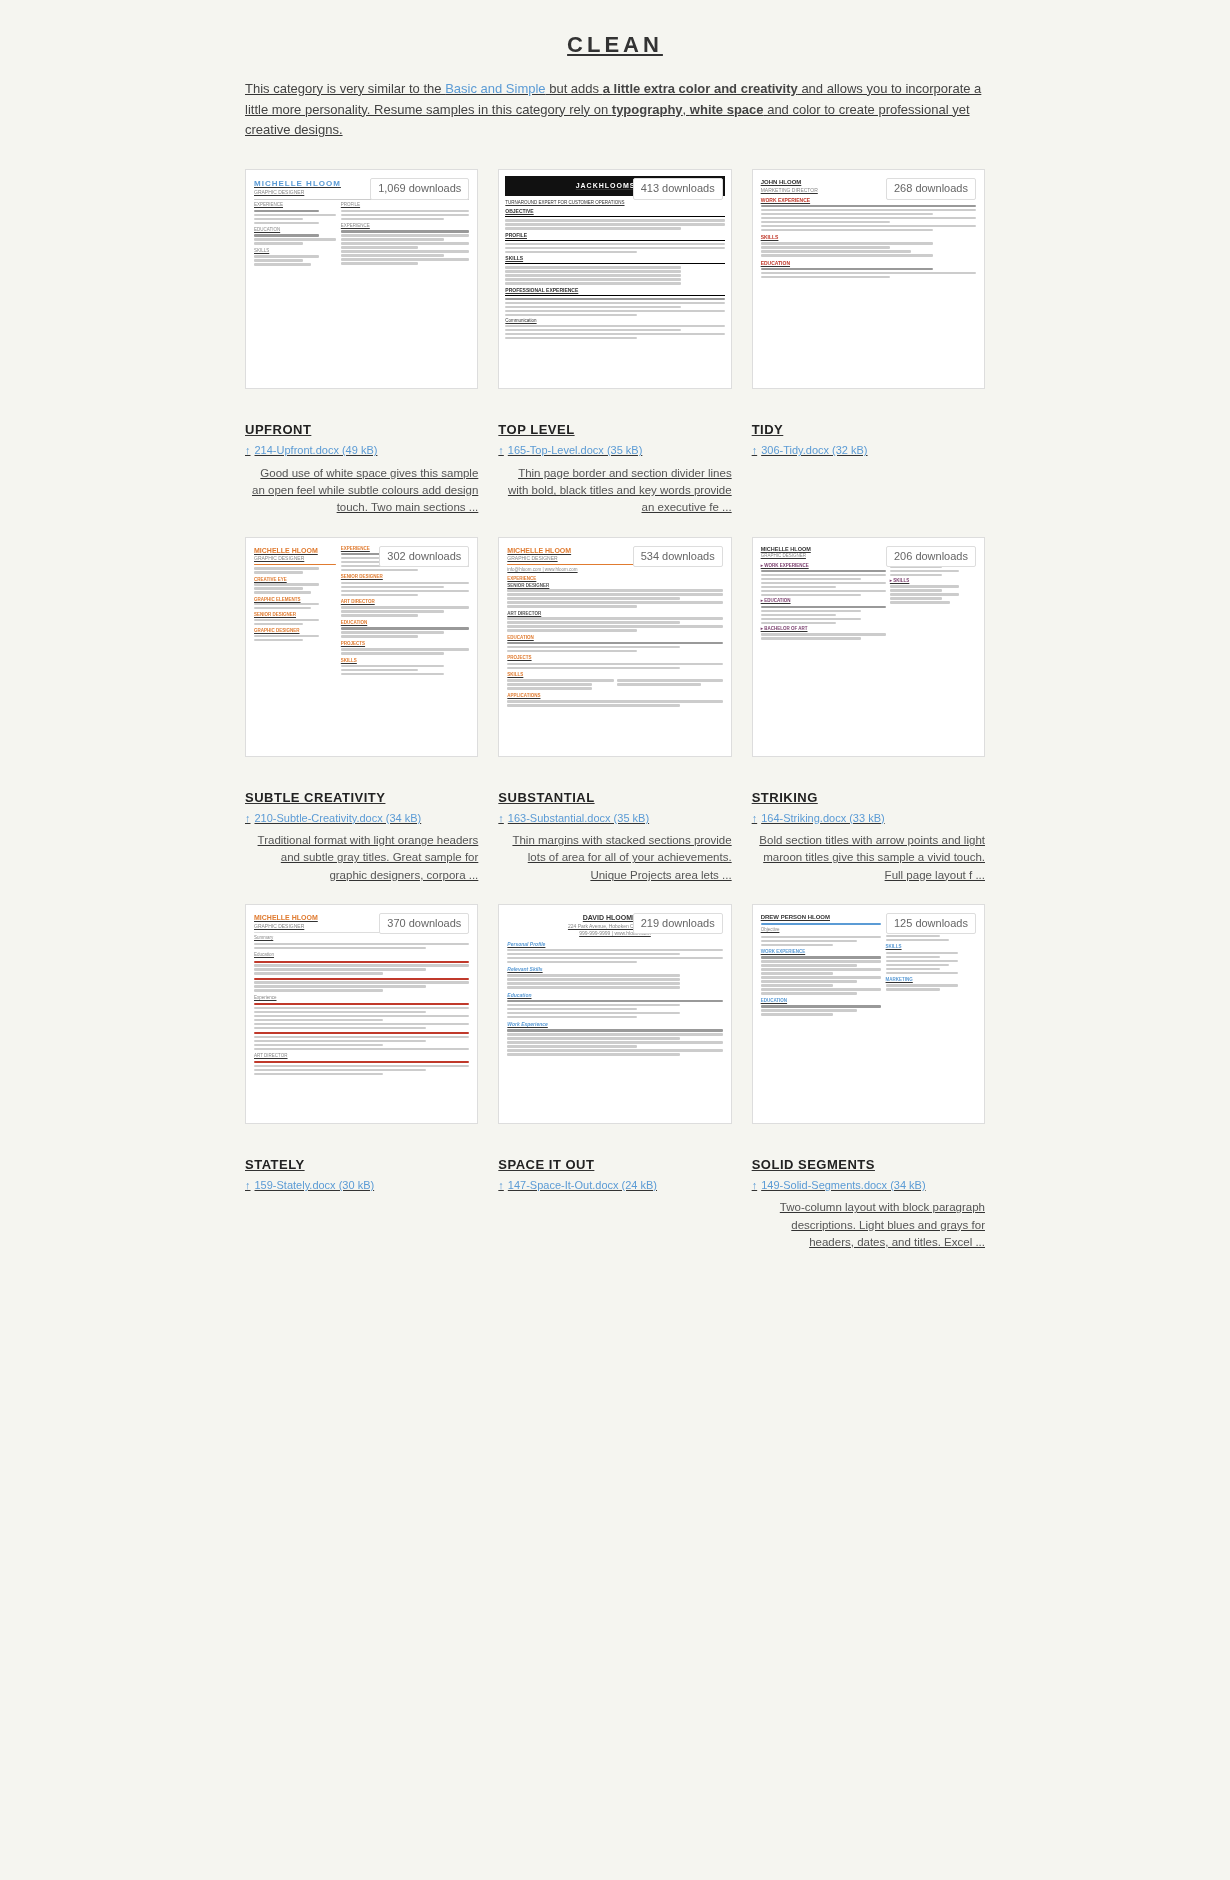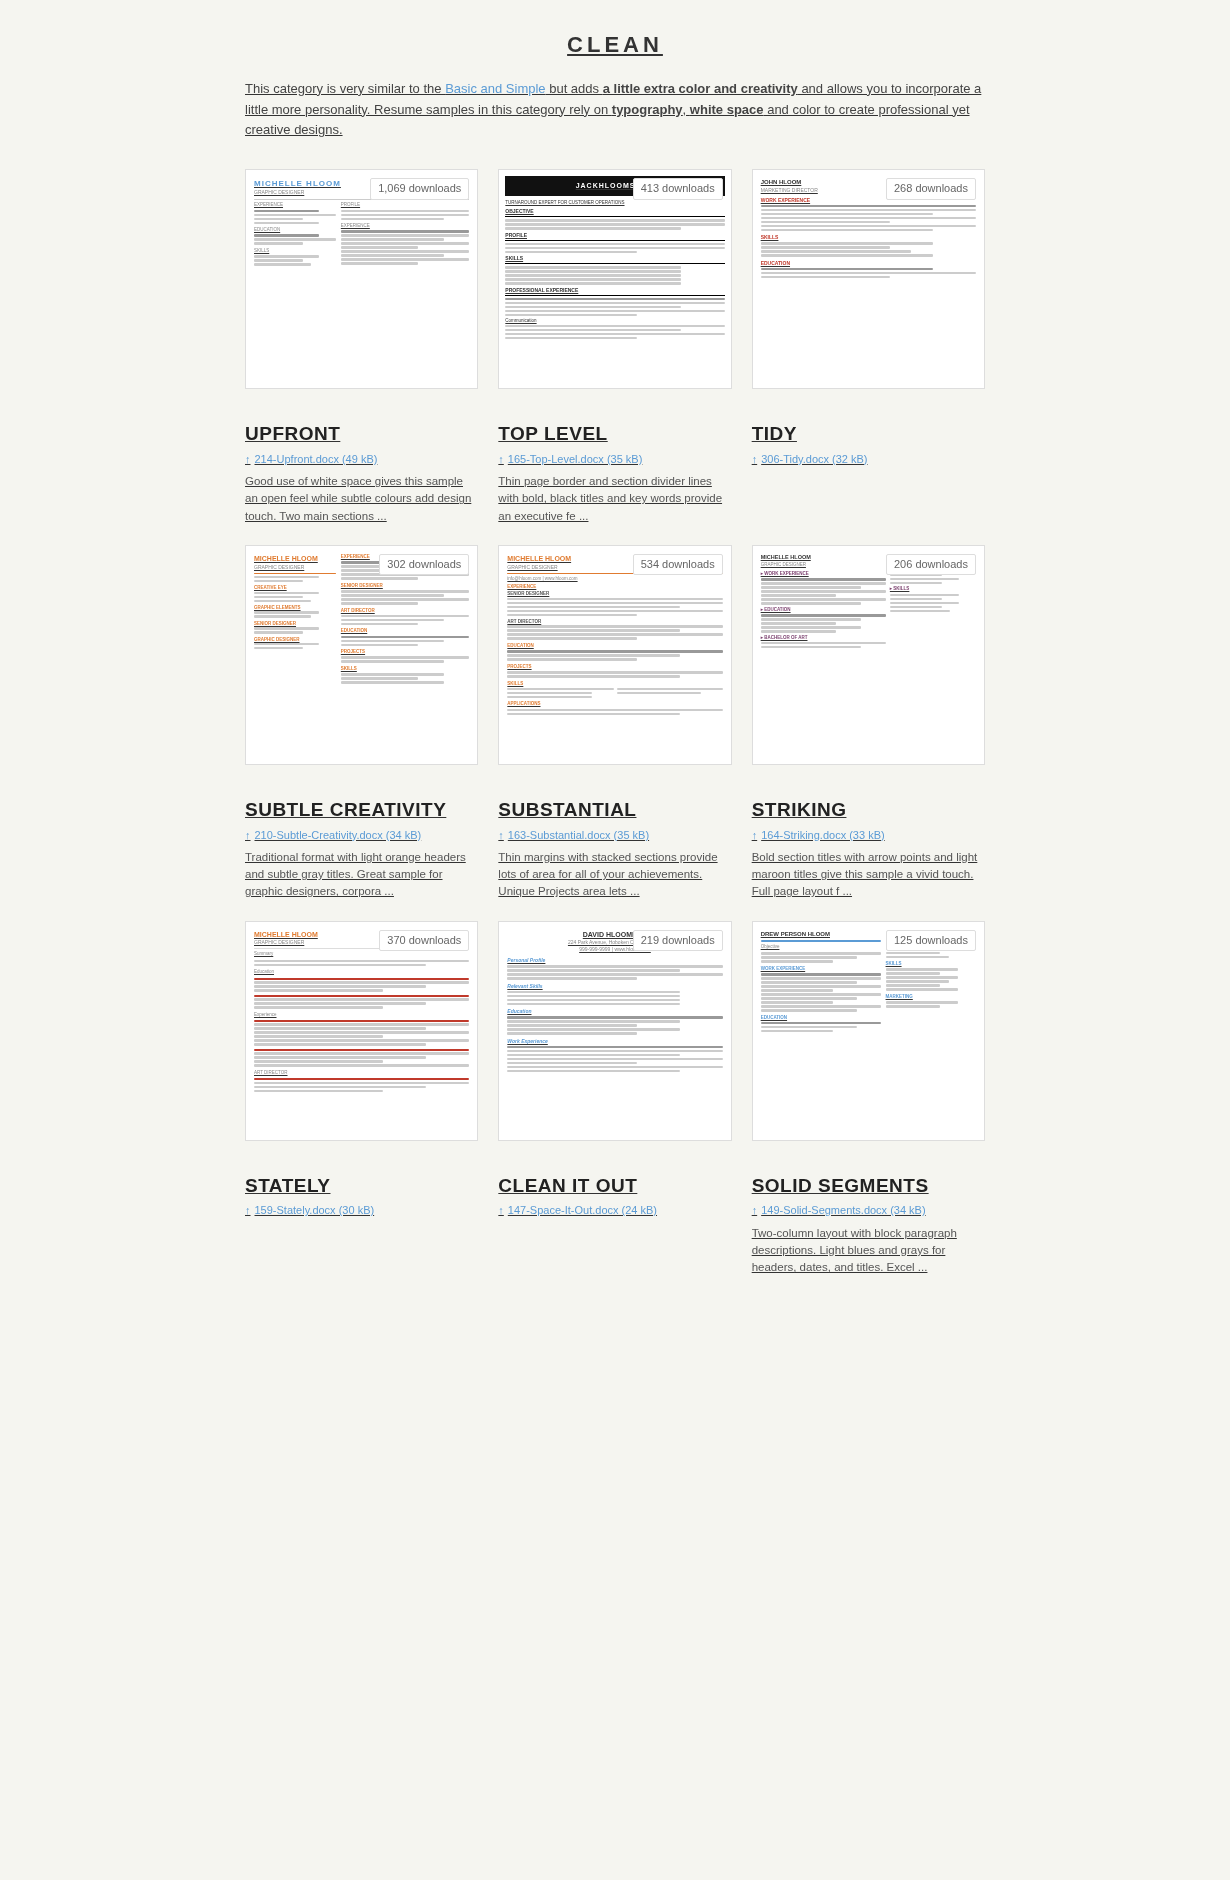--- a/index.html
+++ b/index.html
@@ -61,21 +61,21 @@
       right: 8px;
       background: #fff;
       border: 1px solid #ddd;
       border-radius: 2px;
       font-size: 11px;
       color: #666;
       padding: 2px 7px;
     }
     
     .card-title {
-      font-size: 19px;
+      font-size: 13px;
       font-weight: bold;
       color: #222;
       margin-bottom: 4px;
       letter-spacing: 0.5px;
       margin-top: 32px;
     }
     .card-link-row {
       display: flex;
       align-items: center;
       gap: 4px;
@@ -87,20 +87,21 @@
     }
     .card-link {
       color: #5b9bd5;
       text-decoration: none;
       font-size: 11px;
     }
     .card-desc {
       font-size: 11.5px;
       color: #555;
       line-height: 1.5;
+      text-align: right;
     }
 
     
     .rp-upfront {
       background: #fff;
       padding: 8px;
     }
     .rp-upfront .name { font-size: 8px; font-weight: bold; color: #5b9bd5; letter-spacing: 1px; }
     .rp-upfront .role { font-size: 5px; color: #888; margin-bottom: 3px; }
 
@@ -675,21 +676,21 @@
             <div class="ml w100 dark"></div>
             <div class="ml w100"></div>
             <div class="ml w80"></div>
             <div class="ml w100"></div>
             <div class="ml w60"></div>
             <div class="ml w100"></div>
             <div class="ml w80"></div>
           </div>
         </div>
       </div>
-      <div class="card-title">CLEAN IT OUT</div>
+      <div class="card-title">SPACE IT OUT</div>
       <div class="card-link-row">
         <span class="card-link-icon">↑</span>
         <a href="#" class="card-link">147-Space-It-Out.docx (24 kB)</a>
       </div>
     </div>
 
     <div class="card">
       <div class="card-image-wrapper">
         <div class="download-badge">125 downloads</div>
         <div class="rp-solidsegments">

